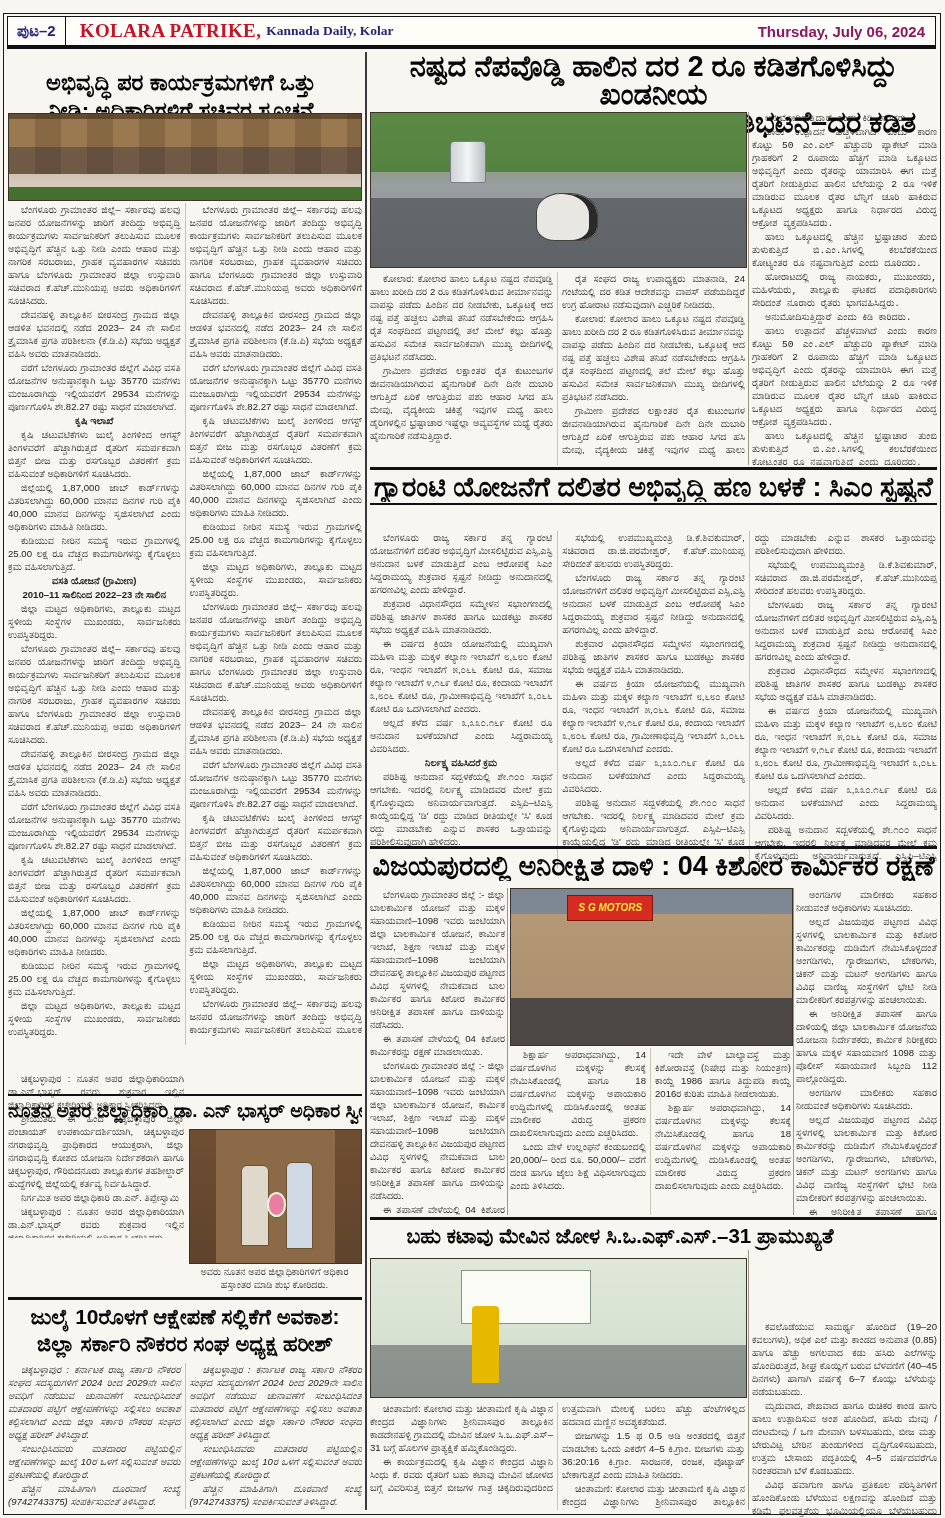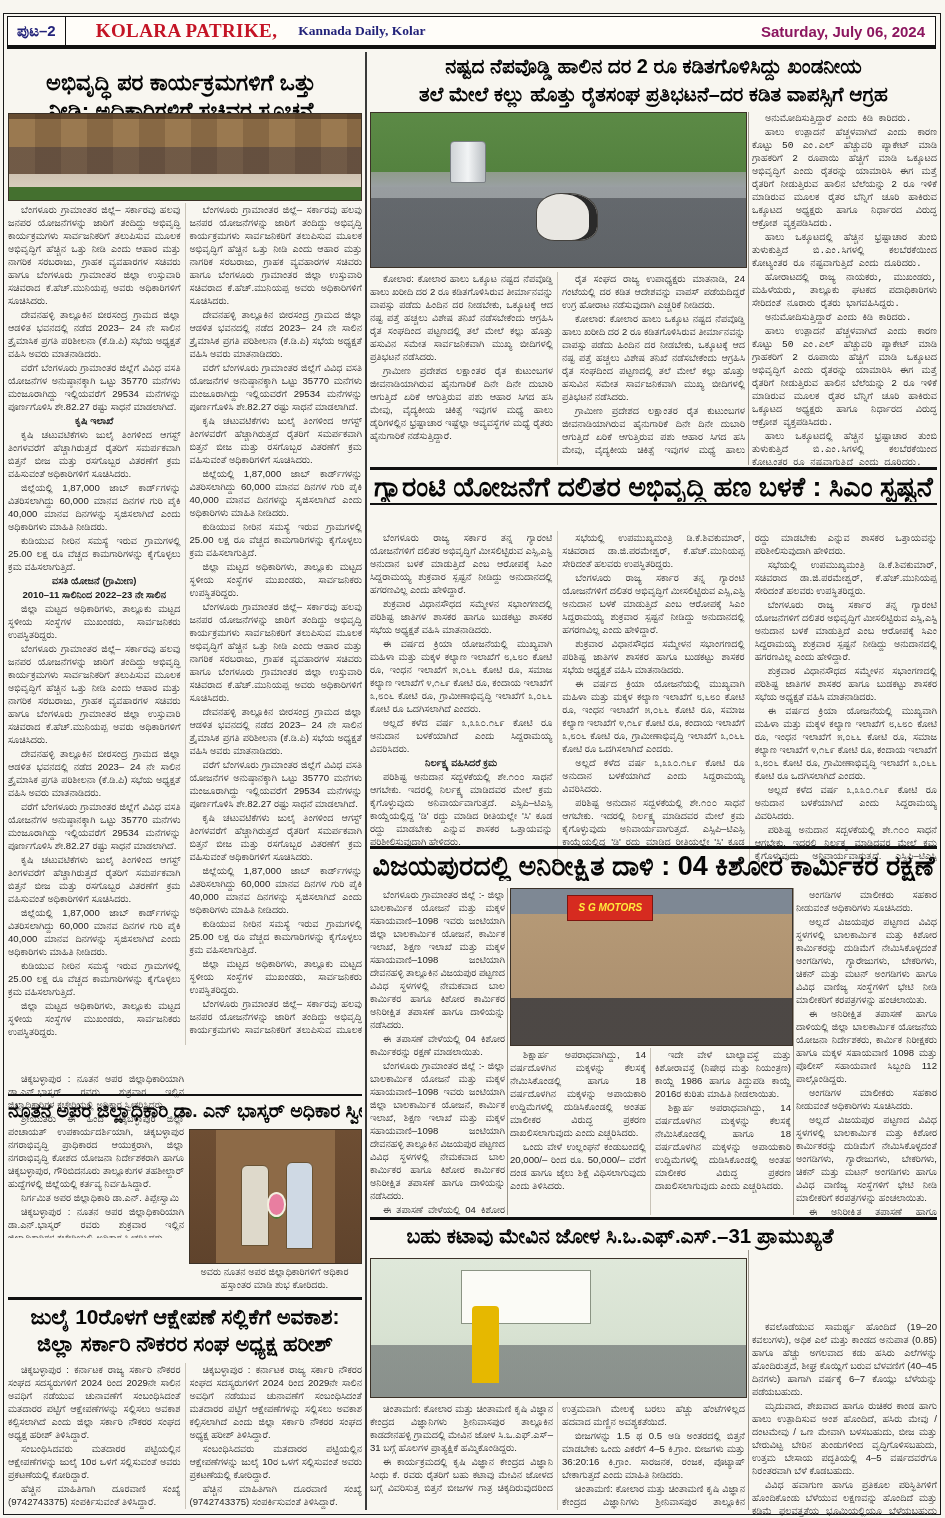--- a/index.html
+++ b/index.html
@@ -1,37 +1,37 @@
 <!DOCTYPE html>
 <html><head>
 <meta charset="utf-8">
 <style>
   html,body{margin:0;padding:0;}
   body{width:945px;height:1518px;background:#efece4;font-family:"Liberation Sans",sans-serif;}
   .page{position:relative;width:945px;height:1518px;background:#f8f6f0;overflow:hidden;}
-  .abs{position:absolute;gap:16px;}
+  .abs{position:absolute;}
   .frame{left:3px;top:13px;width:936px;height:1500px;border:1.5px solid #1a1a1a;pointer-events:none;}
 
   
   .masthead{left:7px;top:16px;width:927px;height:28px;border:1px solid #111;background:#fffdf9;display:flex;align-items:center;}
   .pagelabel{height:100%;display:flex;align-items:center;padding:0 9px;border-right:1.5px solid #111;color:#23237a;font-weight:bold;font-size:15px;}
   .brand{margin-left:14px;font-family:"Liberation Serif",serif;font-weight:bold;font-size:19px;color:#c41425;letter-spacing:.4px;}
   .subtitle{margin-left:5px;font-family:"Liberation Serif",serif;font-weight:bold;font-size:13.5px;color:#23237a;}
   .mastdate{margin-left:auto;margin-right:10px;font-weight:bold;font-size:15px;color:#8c165f;}
   .mastrule{left:7px;top:46px;width:929px;height:3px;background:#111;}
 
   
   .vsplit{left:365px;top:52px;width:2px;height:1458px;background:#3a3a3a;}
   .hrule{background:#111;}
   .vrule{background:#9b958a;width:1px;}
 
   
   .hl{font-weight:800;color:#060606;text-align:center;}
   .hl-2l{font-size:22.5px;line-height:28px;}
-  .hl-milk{font-size:20px;line-height:28px;}
+  .hl-milk{font-size:29px;line-height:28px;}
   .hl-1l{font-size:27px;line-height:30px;white-space:nowrap;overflow:hidden;}
   .hl-sm{font-size:19px;line-height:26px;white-space:nowrap;overflow:hidden;}
   .hl-obj{font-size:21px;line-height:27px;}
 
   
   .body{font-size:9.6px;line-height:13px;text-align:justify;color:#1c1c1c;overflow:hidden;column-fill:auto;}
   .body p{margin:0 0 1px 0;text-indent:13px;}
   .body p.ctr{text-align:center;font-weight:bold;text-indent:0;}
   .cols2{column-count:2;column-gap:9px;column-rule:1px solid #c9c3b7;}
   .cols3{column-count:3;column-gap:10px;column-rule:1px solid #c9c3b7;margin-top:24px;}
@@ -70,21 +70,21 @@
 </head>
 <body>
 
 <div class="page">
   <div class="abs frame"></div>
 
   <div class="abs masthead">
     <div class="pagelabel">ಪುಟ–2</div>
     <div class="brand">KOLARA PATRIKE,</div>
     <div class="subtitle">Kannada Daily, Kolar</div>
-    <div class="mastdate">Saturday, July 06, 2024</div>
+    <div class="mastdate">Thursday, July 06, 2024</div>
   </div>
   <div class="abs mastrule"></div>
 
   <div class="abs vsplit"></div>
 
   <div class="abs hl hl-2l" style="left:4px;top:52px;width:354px;margin-top:17px;">
     <div>ಅಭಿವೃದ್ಧಿ ಪರ ಕಾರ್ಯಕ್ರಮಗಳಿಗೆ ಒತ್ತು</div>
     <div>ನೀಡಿ: ಅಧಿಕಾರಿಗಳಿಗೆ ಸಚಿವರ ಸೂಚನೆ</div>
   </div>
   <div class="abs photo ph-meeting" style="left:8px;top:113px;width:352px;height:86px;"></div>
@@ -136,21 +136,21 @@
     <div class="shape fig2"></div>
     <div class="shape bouquet"></div>
   </div>
   <div class="abs caption" style="left:189px;top:1265px;width:171px;height:30px;">ಅವರು ನೂತನ ಅಪರ ಜಿಲ್ಲಾಧಿಕಾರಿಗಳಿಗೆ ಅಧಿಕಾರ ಹಸ್ತಾಂತರ ಮಾಡಿ ಶುಭ ಕೋರಿದರು.</div>
 
   <div class="abs hrule" style="left:8px;top:1297px;width:354px;height:3px;"></div>
   <div class="abs hl hl-obj" style="left:8px;top:1303px;width:354px;">
     <div>ಜುಲೈ 10ರೊಳಗೆ ಆಕ್ಷೇಪಣೆ ಸಲ್ಲಿಕೆಗೆ ಅವಕಾಶ:</div>
     <div>ಜಿಲ್ಲಾ ಸರ್ಕಾರಿ ನೌಕರರ ಸಂಘ ಅಧ್ಯಕ್ಷ ಹರೀಶ್</div>
   </div>
-  <div class="abs body cols2" style="left:8px;top:1363px;width:354px;height:146px;">
+  <div class="abs body cols2" style="left:8px;top:1363px;width:354px;height:146px;font-style:italic;">
       <p>ಚಿಕ್ಕಬಳ್ಳಾಪುರ : ಕರ್ನಾಟಕ ರಾಜ್ಯ ಸರ್ಕಾರಿ ನೌಕರರ ಸಂಘದ ಸದಸ್ಯರುಗಳಿಗೆ 2024 ರಿಂದ 2029ನೇ ಸಾಲಿನ ಅವಧಿಗೆ ನಡೆಯುವ ಚುನಾವಣೆಗೆ ಸಂಬಂಧಿಸಿದಂತೆ ಮತದಾರರ ಪಟ್ಟಿಗೆ ಆಕ್ಷೇಪಣೆಗಳನ್ನು ಸಲ್ಲಿಸಲು ಅವಕಾಶ ಕಲ್ಪಿಸಲಾಗಿದೆ ಎಂದು ಜಿಲ್ಲಾ ಸರ್ಕಾರಿ ನೌಕರರ ಸಂಘದ ಅಧ್ಯಕ್ಷ ಹರೀಶ್ ತಿಳಿಸಿದ್ದಾರೆ.</p>
       <p>ಸಂಬಂಧಿಸಿದವರು ಮತದಾರರ ಪಟ್ಟಿಯಲ್ಲಿನ ಆಕ್ಷೇಪಣೆಗಳನ್ನು ಜುಲೈ 10ರ ಒಳಗೆ ಸಲ್ಲಿಸುವಂತೆ ಅವರು ಪ್ರಕಟಣೆಯಲ್ಲಿ ಕೋರಿದ್ದಾರೆ.</p>
       <p>ಹೆಚ್ಚಿನ ಮಾಹಿತಿಗಾಗಿ ದೂರವಾಣಿ ಸಂಖ್ಯೆ (9742743375) ಸಂಪರ್ಕಿಸುವಂತೆ ತಿಳಿಸಿದ್ದಾರೆ.</p>
       <p>ಚಿಕ್ಕಬಳ್ಳಾಪುರ : ಕರ್ನಾಟಕ ರಾಜ್ಯ ಸರ್ಕಾರಿ ನೌಕರರ ಸಂಘದ ಸದಸ್ಯರುಗಳಿಗೆ 2024 ರಿಂದ 2029ನೇ ಸಾಲಿನ ಅವಧಿಗೆ ನಡೆಯುವ ಚುನಾವಣೆಗೆ ಸಂಬಂಧಿಸಿದಂತೆ ಮತದಾರರ ಪಟ್ಟಿಗೆ ಆಕ್ಷೇಪಣೆಗಳನ್ನು ಸಲ್ಲಿಸಲು ಅವಕಾಶ ಕಲ್ಪಿಸಲಾಗಿದೆ ಎಂದು ಜಿಲ್ಲಾ ಸರ್ಕಾರಿ ನೌಕರರ ಸಂಘದ ಅಧ್ಯಕ್ಷ ಹರೀಶ್ ತಿಳಿಸಿದ್ದಾರೆ.</p>
       <p>ಸಂಬಂಧಿಸಿದವರು ಮತದಾರರ ಪಟ್ಟಿಯಲ್ಲಿನ ಆಕ್ಷೇಪಣೆಗಳನ್ನು ಜುಲೈ 10ರ ಒಳಗೆ ಸಲ್ಲಿಸುವಂತೆ ಅವರು ಪ್ರಕಟಣೆಯಲ್ಲಿ ಕೋರಿದ್ದಾರೆ.</p>
       <p>ಹೆಚ್ಚಿನ ಮಾಹಿತಿಗಾಗಿ ದೂರವಾಣಿ ಸಂಖ್ಯೆ (9742743375) ಸಂಪರ್ಕಿಸುವಂತೆ ತಿಳಿಸಿದ್ದಾರೆ.</p>
     </div>
 
   <div class="abs hl hl-milk" style="left:370px;top:52px;width:567px;">
     <div>ನಷ್ಟದ ನೆಪವೊಡ್ಡಿ ಹಾಲಿನ ದರ 2 ರೂ ಕಡಿತಗೊಳಿಸಿದ್ದು ಖಂಡನೀಯ</div>

